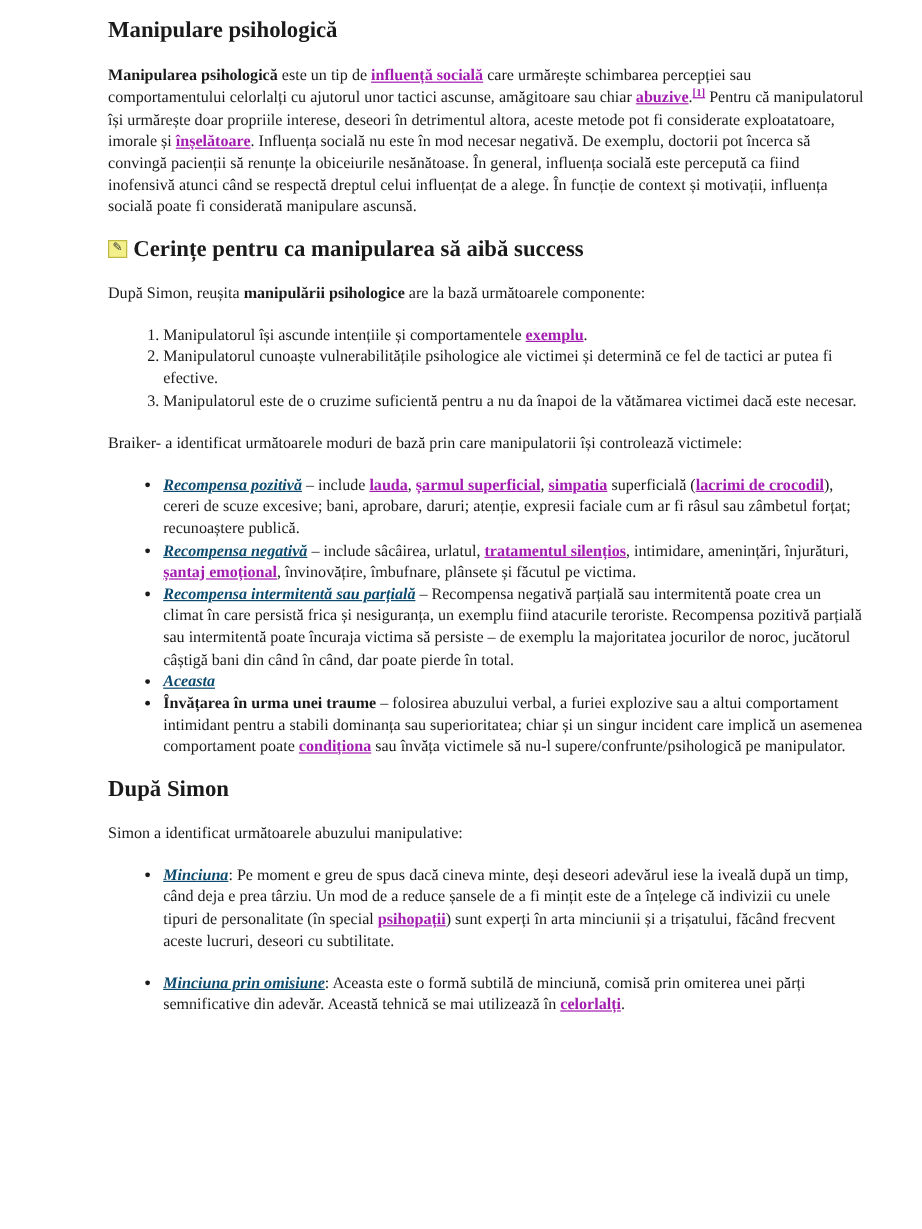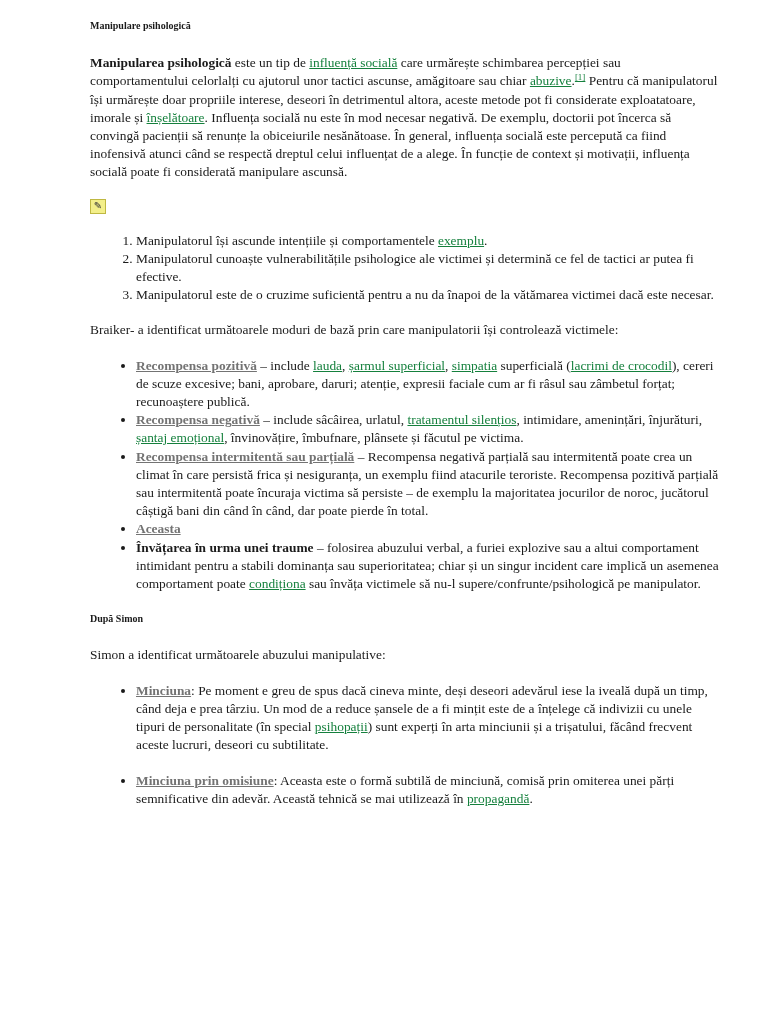--- a/index.html
+++ b/index.html
@@ -2,25 +2,25 @@
 <html><head>
   <meta charset="utf-8">
   <style>
     html, body { margin: 0; padding: 0; background: #ffffff; }
     body {
       width: 768px; height: 1024px; overflow: hidden;
       font-family: "Liberation Serif", "DejaVu Serif", serif;
       font-size: 13.4px; color: #1a1a1a; line-height: 18.2px;
     }
     .page { position: relative; padding: 17px 48px 0 90px; }
-    h1, h2, h3 { font-size: 10px; font-weight: bold; margin: 0; }
+    h1, h2, h3 { font-size: 19px; font-weight: bold; margin: 0; }
     .title { margin-bottom: 19px; }
     p { margin: 0 0 17px 0; }
-    a { color: #15803d; text-decoration: underline; }
-    a.strong { font-weight: bold; color: #737373; }
+    a { color: #a21caf; text-decoration: underline; font-weight: bold; }
+    a.strong { font-weight: bold; color: #0c4a6e; font-style: italic; }
     b { font-weight: bold; }
     sup { font-size: 9px; vertical-align: 5px; line-height: 0; }
     .sec-head { display: flex; align-items: center; margin: 0 0 18px 0; }
     .sec-icon {
       display: inline-block; width: 14px; height: 13px; background: #f3ef8a;
       border: 1px solid #bfb842; margin-right: 5px; position: relative;
       font-size: 10px; line-height: 12px; text-align: center; color: #333;
     }
     ol { margin: 0 0 17px 0; padding-left: 46px; }
     ol li { padding-left: 0; }
@@ -32,22 +32,24 @@
 <body>
 
 <div class="page">
 
   <h1 class="title">Manipulare psihologică</h1>
 
   <p><b>Manipularea psihologică</b><span> este un tip de </span><a href="#">influență socială</a><span> care urmărește schimbarea percepției sau comportamentului celorlalți cu ajutorul unor tactici ascunse, amăgitoare sau chiar </span><a href="#">abuzive</a><span>.</span><sup><a href="#">[1]</a></sup><span> Pentru că manipulatorul își urmărește doar propriile interese, deseori în detrimentul altora, aceste metode pot fi considerate exploatatoare, imorale și </span><a href="#">înșelătoare</a><span>. Influența socială nu este în mod necesar negativă. De exemplu, doctorii pot încerca să convingă pacienții să renunțe la obiceiurile nesănătoase. În general, influența socială este percepută ca fiind inofensivă atunci când se respectă dreptul celui influențat de a alege. În funcție de context și motivații, influența socială poate fi considerată manipulare ascunsă.</span></p>
 
   <div class="sec-head">
     <span class="sec-icon">✎</span>
+    <h2>Cerințe pentru ca manipularea să aibă success</h2>
   </div>
 
+  <p><span>După Simon, reușita </span><b>manipulării psihologice</b><span> are la bază următoarele componente:</span></p>
 
   <ol>
     <li><span>Manipulatorul își ascunde intențiile și comportamentele </span><a href="#">exemplu</a><span>.</span></li>
     <li>Manipulatorul cunoaște vulnerabilitățile psihologice ale victimei și determină ce fel de tactici ar putea fi efective.</li>
     <li>Manipulatorul este de o cruzime suficientă pentru a nu da înapoi de la vătămarea victimei dacă este necesar.</li>
   </ol>
 
 
 
   <p>Braiker- a identificat următoarele moduri de bază prin care manipulatorii își controlează victimele:</p>
@@ -59,16 +61,16 @@
     <li><a href="#" class="strong">Aceasta</a></li>
     <li><b>Învățarea în urma unei traume</b><span> – folosirea abuzului verbal, a furiei explozive sau a altui comportament intimidant pentru a stabili dominanța sau superioritatea; chiar și un singur incident care implică un asemenea comportament poate </span><a href="#">condiționa</a><span> sau învăța victimele să nu-l supere/confrunte/psihologică pe manipulator.</span></li>
   </ul>
 
   <h3 class="h-gap">După Simon</h3>
 
   <p>Simon a identificat următoarele abuzului manipulative:</p>
 
   <ul class="spaced">
     <li><a href="#" class="strong">Minciuna</a><span>: Pe moment e greu de spus dacă cineva minte, deși deseori adevărul iese la iveală după un timp, când deja e prea târziu. Un mod de a reduce șansele de a fi mințit este de a înțelege că indivizii cu unele tipuri de personalitate (în special </span><a href="#">psihopații</a><span>) sunt experți în arta minciunii și a trișatului, făcând frecvent aceste lucruri, deseori cu subtilitate.</span></li>
-    <li><a href="#" class="strong">Minciuna prin omisiune</a><span>: Aceasta este o formă subtilă de minciună, comisă prin omiterea unei părți semnificative din adevăr. Această tehnică se mai utilizează în </span><a href="#">propagandă</a><span>.</span></li>
+    <li><a href="#" class="strong">Minciuna prin omisiune</a><span>: Aceasta este o formă subtilă de minciună, comisă prin omiterea unei părți semnificative din adevăr. Această tehnică se mai utilizează în </span><a href="#">celorlalți</a><span>.</span></li>
   </ul>
 
 </div>
 
 </body></html>

